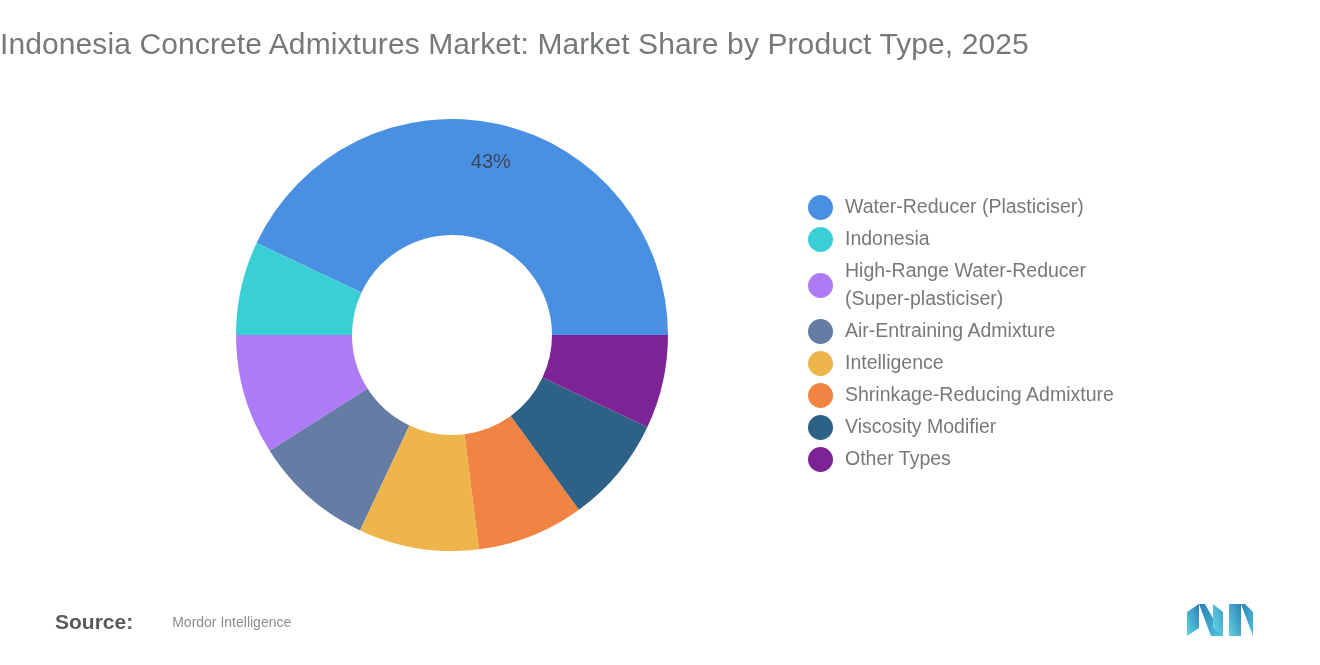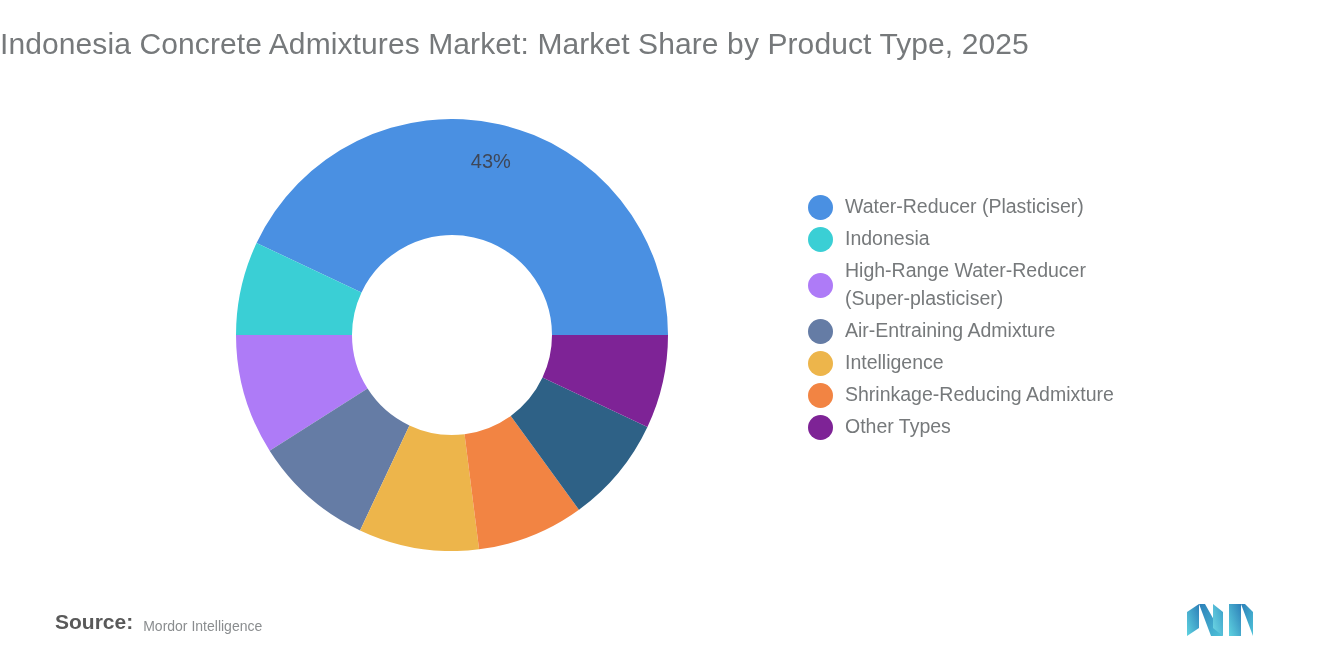--- a/index.html
+++ b/index.html
@@ -83,21 +83,22 @@
     max-width: 310px;
     line-height: 28px;
   }
 
   
   .footer {
     position: absolute;
     left: 55px;
     top: 610px;
     display: flex;
-    align-items: flex-end;
+    align-items: center;
+    gap: 29px;
   }
   .footer-source-label {
     font-size: 21px;
     font-weight: 700;
     color: #595959;
     margin-right: 10px;
   }
   .footer-source-value {
     font-size: 14px;
     font-weight: 400;
@@ -154,20 +155,24 @@
         <span class="legend-swatch" style="background: rgb(101, 124, 165);"></span>
         <span class="legend-label">Air-Entraining Admixture</span>
       </div>
       <div class="legend-item">
         <span class="legend-swatch" style="background: rgb(237, 181, 75);"></span>
         <span class="legend-label">Intelligence</span>
       </div>
       <div class="legend-item">
         <span class="legend-swatch" style="background: rgb(242, 132, 67);"></span>
         <span class="legend-label">Shrinkage-Reducing Admixture</span>
+      </div>
+      <div class="legend-item">
+        <span class="legend-swatch" style="background: rgb(46, 97, 134);"></span>
+        <span class="legend-label">Viscosity Modifier</span>
       </div>
       <div class="legend-item">
         <span class="legend-swatch" style="background: rgb(126, 35, 150);"></span>
         <span class="legend-label">Other Types</span>
       </div>
     </div>
 
   <div class="footer">
     <span class="footer-source-label">Source:</span>
     <span class="footer-source-value">Mordor Intelligence</span>

